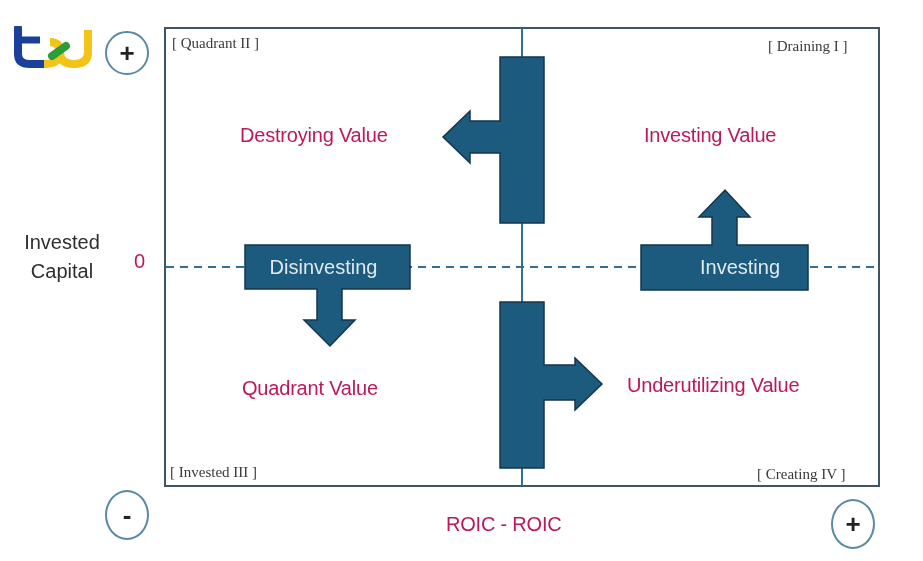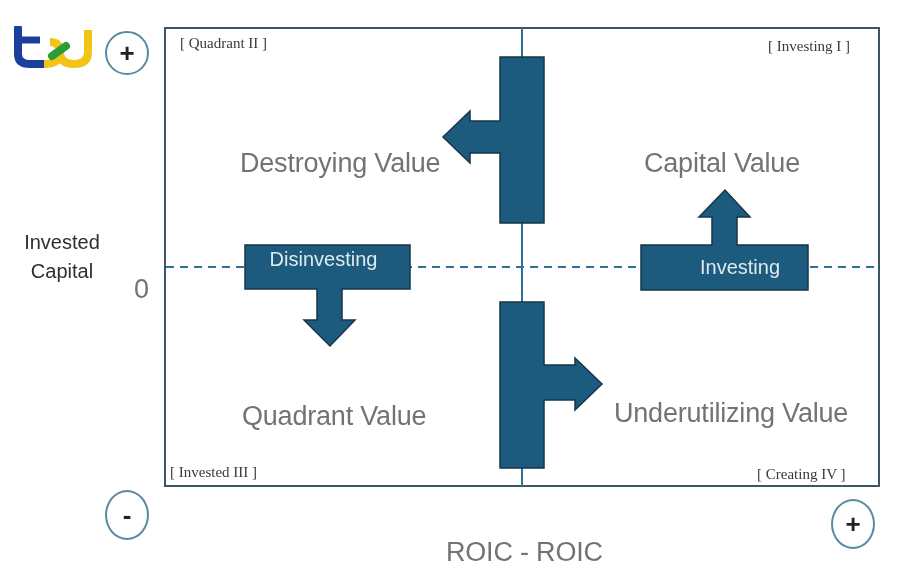--- a/index.html
+++ b/index.html
@@ -2,21 +2,21 @@
 <html><head>
   <meta charset="utf-8">
   <style>
     html, body { margin: 0; padding: 0; background: #ffffff; }
     body { width: 923px; height: 561px; position: relative; overflow: hidden;
            font-family: "Liberation Sans", sans-serif; color: #2b2b2b; }
     .abs { position: absolute; }
     .frame { position: absolute; left: 164px; top: 27px; width: 716px; height: 460px;
              border: 2px solid #3e5564; box-sizing: border-box; }
     .quad-label { position: absolute; font-family: "Liberation Serif", serif; font-size: 15px; color: #3a3a3a; white-space: nowrap; }
-    .big-label { position: absolute; font-size: 27px; color: #737373; white-space: nowrap; letter-spacing: -0.2px; margin-top: 24px; }
+    .big-label { position: absolute; font-size: 20px; color: #be185d; white-space: nowrap; letter-spacing: -0.2px; }
     .circle { position: absolute; width: 44px; height: 44px; border-radius: 50%;
               border: 2px solid #5a8aa3; box-sizing: border-box; display: flex;
               align-items: center; justify-content: center; font-size: 26px; color: #222; font-weight: bold; }
     .boxlabel { position: absolute; color: #dfe9ef; font-size: 20px; display: flex; align-items: center; justify-content: center; }
     .ylabel { position: absolute; font-size: 20px; text-align: center; line-height: 29px; color: #2e2e2e; }
   </style>
 </head>
 <body>
 
 <svg class="abs" style="left:14px;top:26px" width="82" height="42" viewBox="0 0 82 42">
@@ -37,32 +37,32 @@
 
   <path d="M500 57 L544 57 L544 223 L500 223 L500 153 L470 153 L470 163 L443 137 L470 111 L470 121 L500 121 Z" fill="#1c5b7e" stroke="#15364a" stroke-width="1.5"></path>
 
   <path d="M500 302 L544 302 L544 365 L575 365 L575 358 L602 384 L575 410 L575 400 L544 400 L544 468 L500 468 Z" fill="#1c5b7e" stroke="#15364a" stroke-width="1.5"></path>
 
   <path d="M245 245 L410 245 L410 289 L342 289 L342 320 L355 320 L330 346 L304 320 L317 320 L317 289 L245 289 Z" fill="#1c5b7e" stroke="#15364a" stroke-width="1.5"></path>
 
   <path d="M641 245 L712 245 L712 217 L699 217 L725 190 L750 217 L737 217 L737 245 L808 245 L808 290 L641 290 Z" fill="#1c5b7e" stroke="#15364a" stroke-width="1.5"></path>
 </svg>
 
-<div class="boxlabel" style="left:245px;top:237px;width:157px;height:44px">Disinvesting</div>
+<div class="boxlabel" style="left:245px;top:245px;width:157px;height:44px">Disinvesting</div>
 <div class="boxlabel" style="left:641px;top:245px;width:198px;height:45px">Investing</div>
 
-<div class="quad-label" style="left:180px;top:35px">[ Quadrant  II ]</div>
-<div class="quad-label" style="left:768px;top:38px">[ Investing  I ]</div>
+<div class="quad-label" style="left:172px;top:35px">[ Quadrant  II ]</div>
+<div class="quad-label" style="left:768px;top:38px">[ Draining  I ]</div>
 <div class="quad-label" style="left:170px;top:464px">[ Invested  III ]</div>
 <div class="quad-label" style="left:757px;top:466px">[ Creating  IV ]</div>
 
 <div class="big-label" style="left:240px;top:124px">Destroying Value</div>
-<div class="big-label" style="left:644px;top:124px">Capital Value</div>
+<div class="big-label" style="left:644px;top:124px">Investing Value</div>
 <div class="big-label" style="left:242px;top:377px">Quadrant Value</div>
-<div class="big-label" style="left:614px;top:374px">Underutilizing Value</div>
+<div class="big-label" style="left:627px;top:374px">Underutilizing Value</div>
 
 <div class="ylabel" style="left:8px;top:228px;width:108px">
   <div>Invested</div>
   <div>Capital</div>
 </div>
 <div class="big-label" style="left:134px;top:250px">0</div>
 
 <div class="big-label" style="left:446px;top:513px">ROIC - ROIC</div>
 
 <div class="circle" style="left:105px;top:31px">

